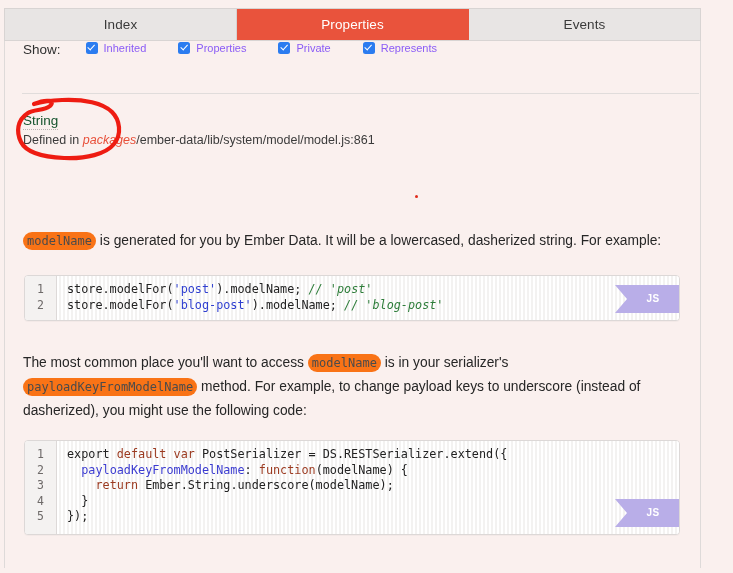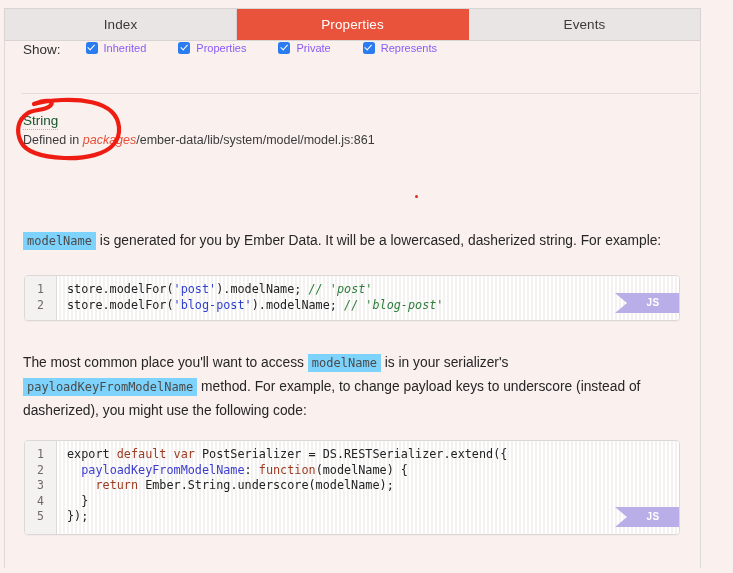--- a/index.html
+++ b/index.html
@@ -130,24 +130,24 @@
   
   .para {
     position: absolute;
     font-size: 13.8px;
     line-height: 23px;
     color: #262626;
   }
   .para code, .inlinecode {
     font-family: "DejaVu Sans Mono", monospace;
     font-size: 12px;
-    background: #7dd3fc;
+    background: #f97316;
     color: #4b4b4b;
     padding: 2px 4px;
-    border-radius: 0;
+    border-radius: 9px;
   }
 
   #para1 { left: 23px; top: 169px; width: 660px; }
   #para2 { left: 23px; top: 229px; width: 665px; }
   #para3 { left: 23px; top: 351px; width: 660px; }
 
   
   .reddot {
     position: absolute;
     left: 415px; top: 195px;
@@ -196,21 +196,21 @@
   }
   .tok-str   { color: #2f3fd0; }
   .tok-cmt   { color: #2e7d3a; font-style: italic; text-align: right; }
   .tok-kw    { color: #9b3a20; }
   .tok-prop  { color: #3b3bd0; }
 
   .jsbadge {
     position: absolute;
     right: 0;
     bottom: 7px;
-    width: 64px; height: 20px;
+    width: 64px; height: 28px;
     background: #b9aee8;
     color: #ffffff;
     font-family: "Liberation Sans", sans-serif;
     font-size: 10px;
     font-weight: bold;
     letter-spacing: .5px;
     display: flex;
     align-items: center;
     justify-content: center;
     padding-left: 12px;

